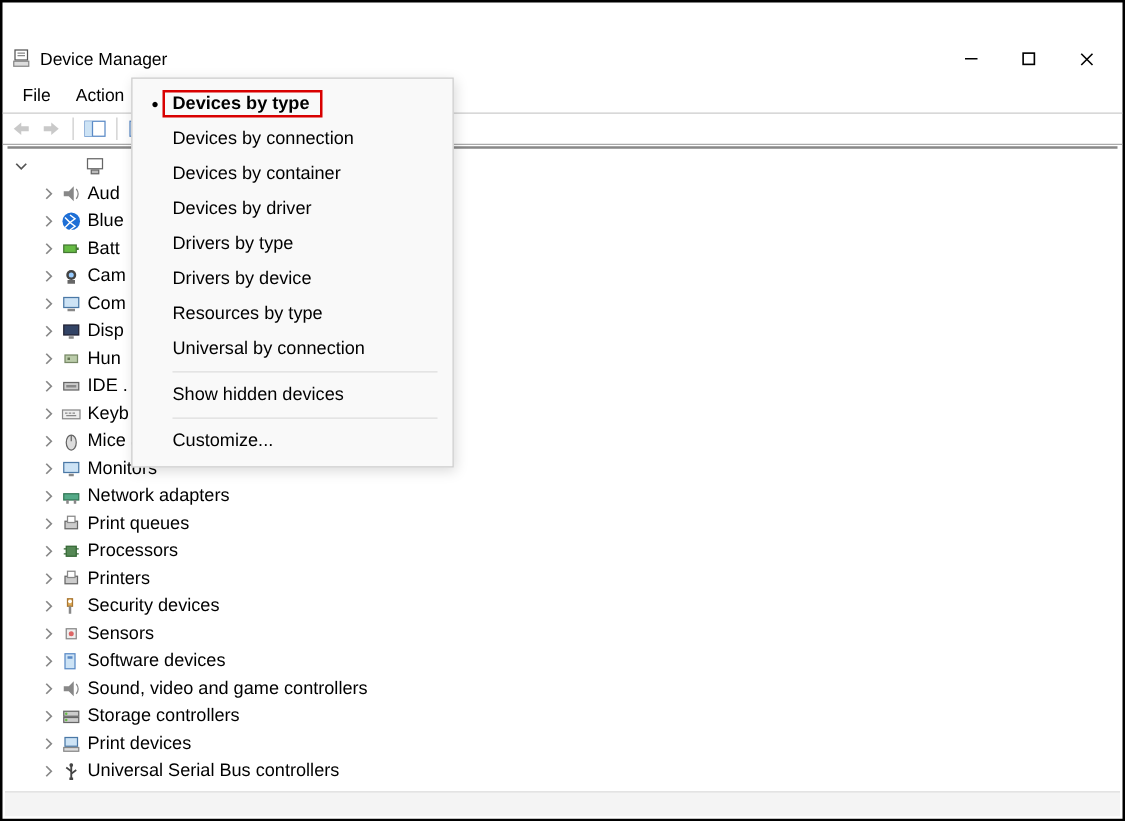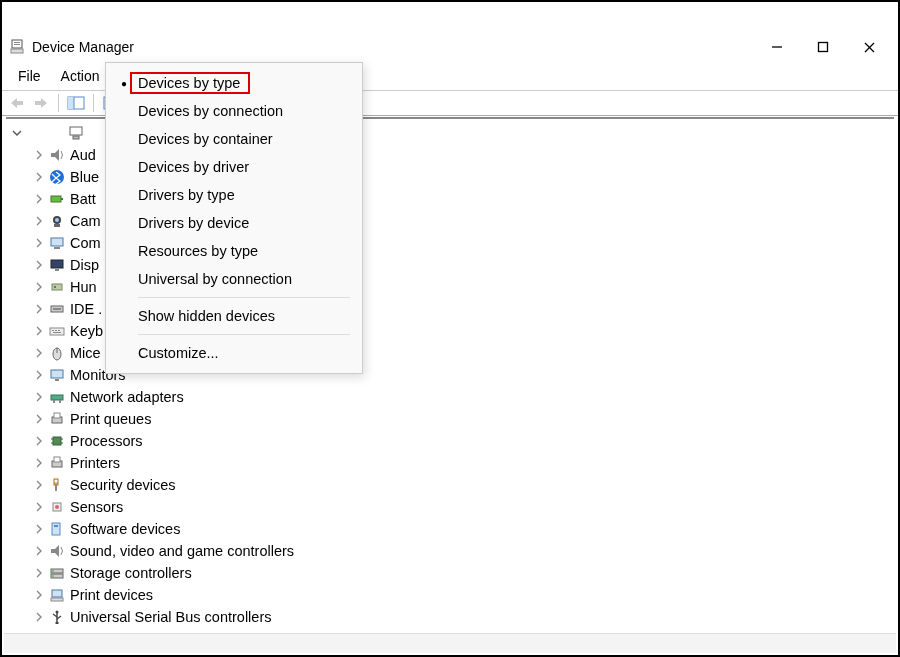--- a/index.html
+++ b/index.html
@@ -137,20 +137,21 @@
   }
   .dd-label { padding-left: 6px; }
   .dd-sep {
     height: 1px; background: #ddd;
     margin: 4px 12px 4px 32px;
   }
   .dd-item.highlight .dd-label {
     border: 2px solid #d80000;
     padding: 1px 8px 1px 6px;
     margin-left: -2px;
+    font-weight: bold;
   }
   
   .statusbar {
     position: absolute;
     left: 2px; right: 2px; bottom: 2px;
     height: 20px;
     border-top: 1px solid #ddd;
     background: #f4f4f4;
   }
   

